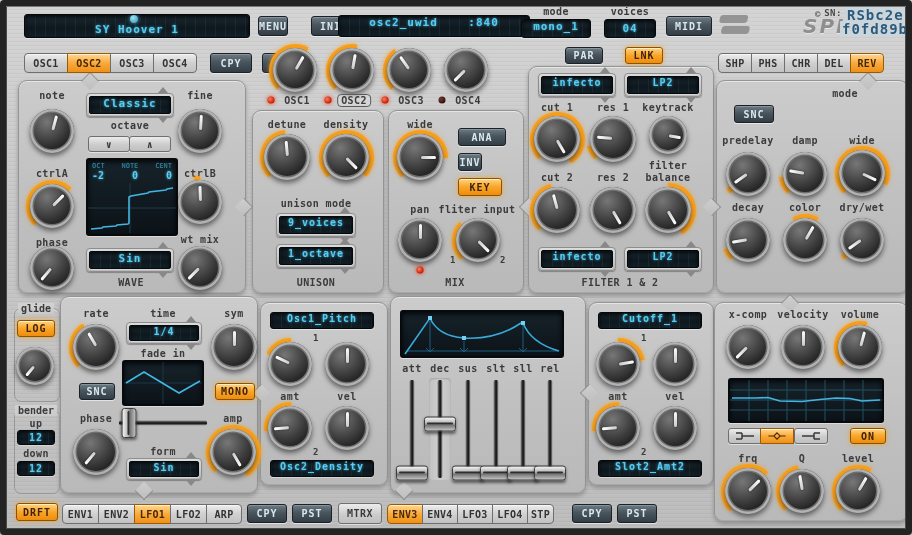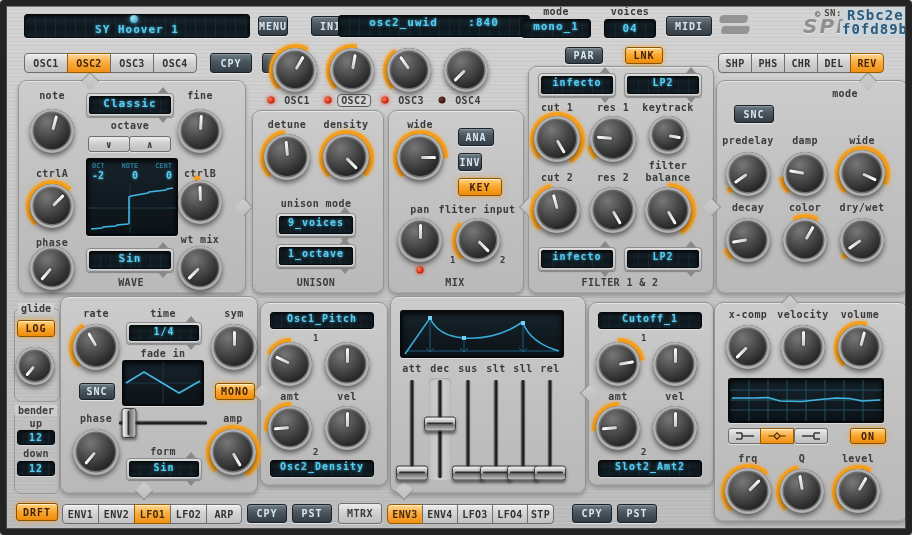--- a/index.html
+++ b/index.html
@@ -296,21 +296,21 @@
     <div class="lcd" style="font-size:10px">1_octave</div>
   </div>
   <div class="lbl" style="left:316px;top:277px">UNISON</div>
 
   <div class="lbl" style="left:420px;top:119px">wide</div>
   <div class="knob k46" style="left:420px;top:157px;--a:90deg">
       <i class="arc" style="--as:225deg;--sw:225deg"></i>
       <span class="body"></span>
       <b class="ptr"></b>
     </div>
-  <div class="dbtn" style="left:458px;top:128px;width:36px;height:18px">ANA</div>
+  <div class="dbtn" style="left:458px;top:128px;width:48px;height:18px">ANA</div>
   <div class="dbtn" style="left:458px;top:153px;width:24px;height:18px">INV</div>
   <div class="obtn" style="left:458px;top:178px;width:44px;height:18px">KEY</div>
   <div class="lbl" style="left:420px;top:204px">pan</div>
   <div class="lbl" style="left:477px;top:204px">fliter input</div>
   <div class="knob k44" style="left:420px;top:240px;--a:0deg">
       <span class="body"></span>
       <b class="ptr"></b>
     </div>
   <div class="knob k44" style="left:478px;top:240px;--a:135deg">
       <i class="arc" style="--as:225deg;--sw:90deg"></i>

